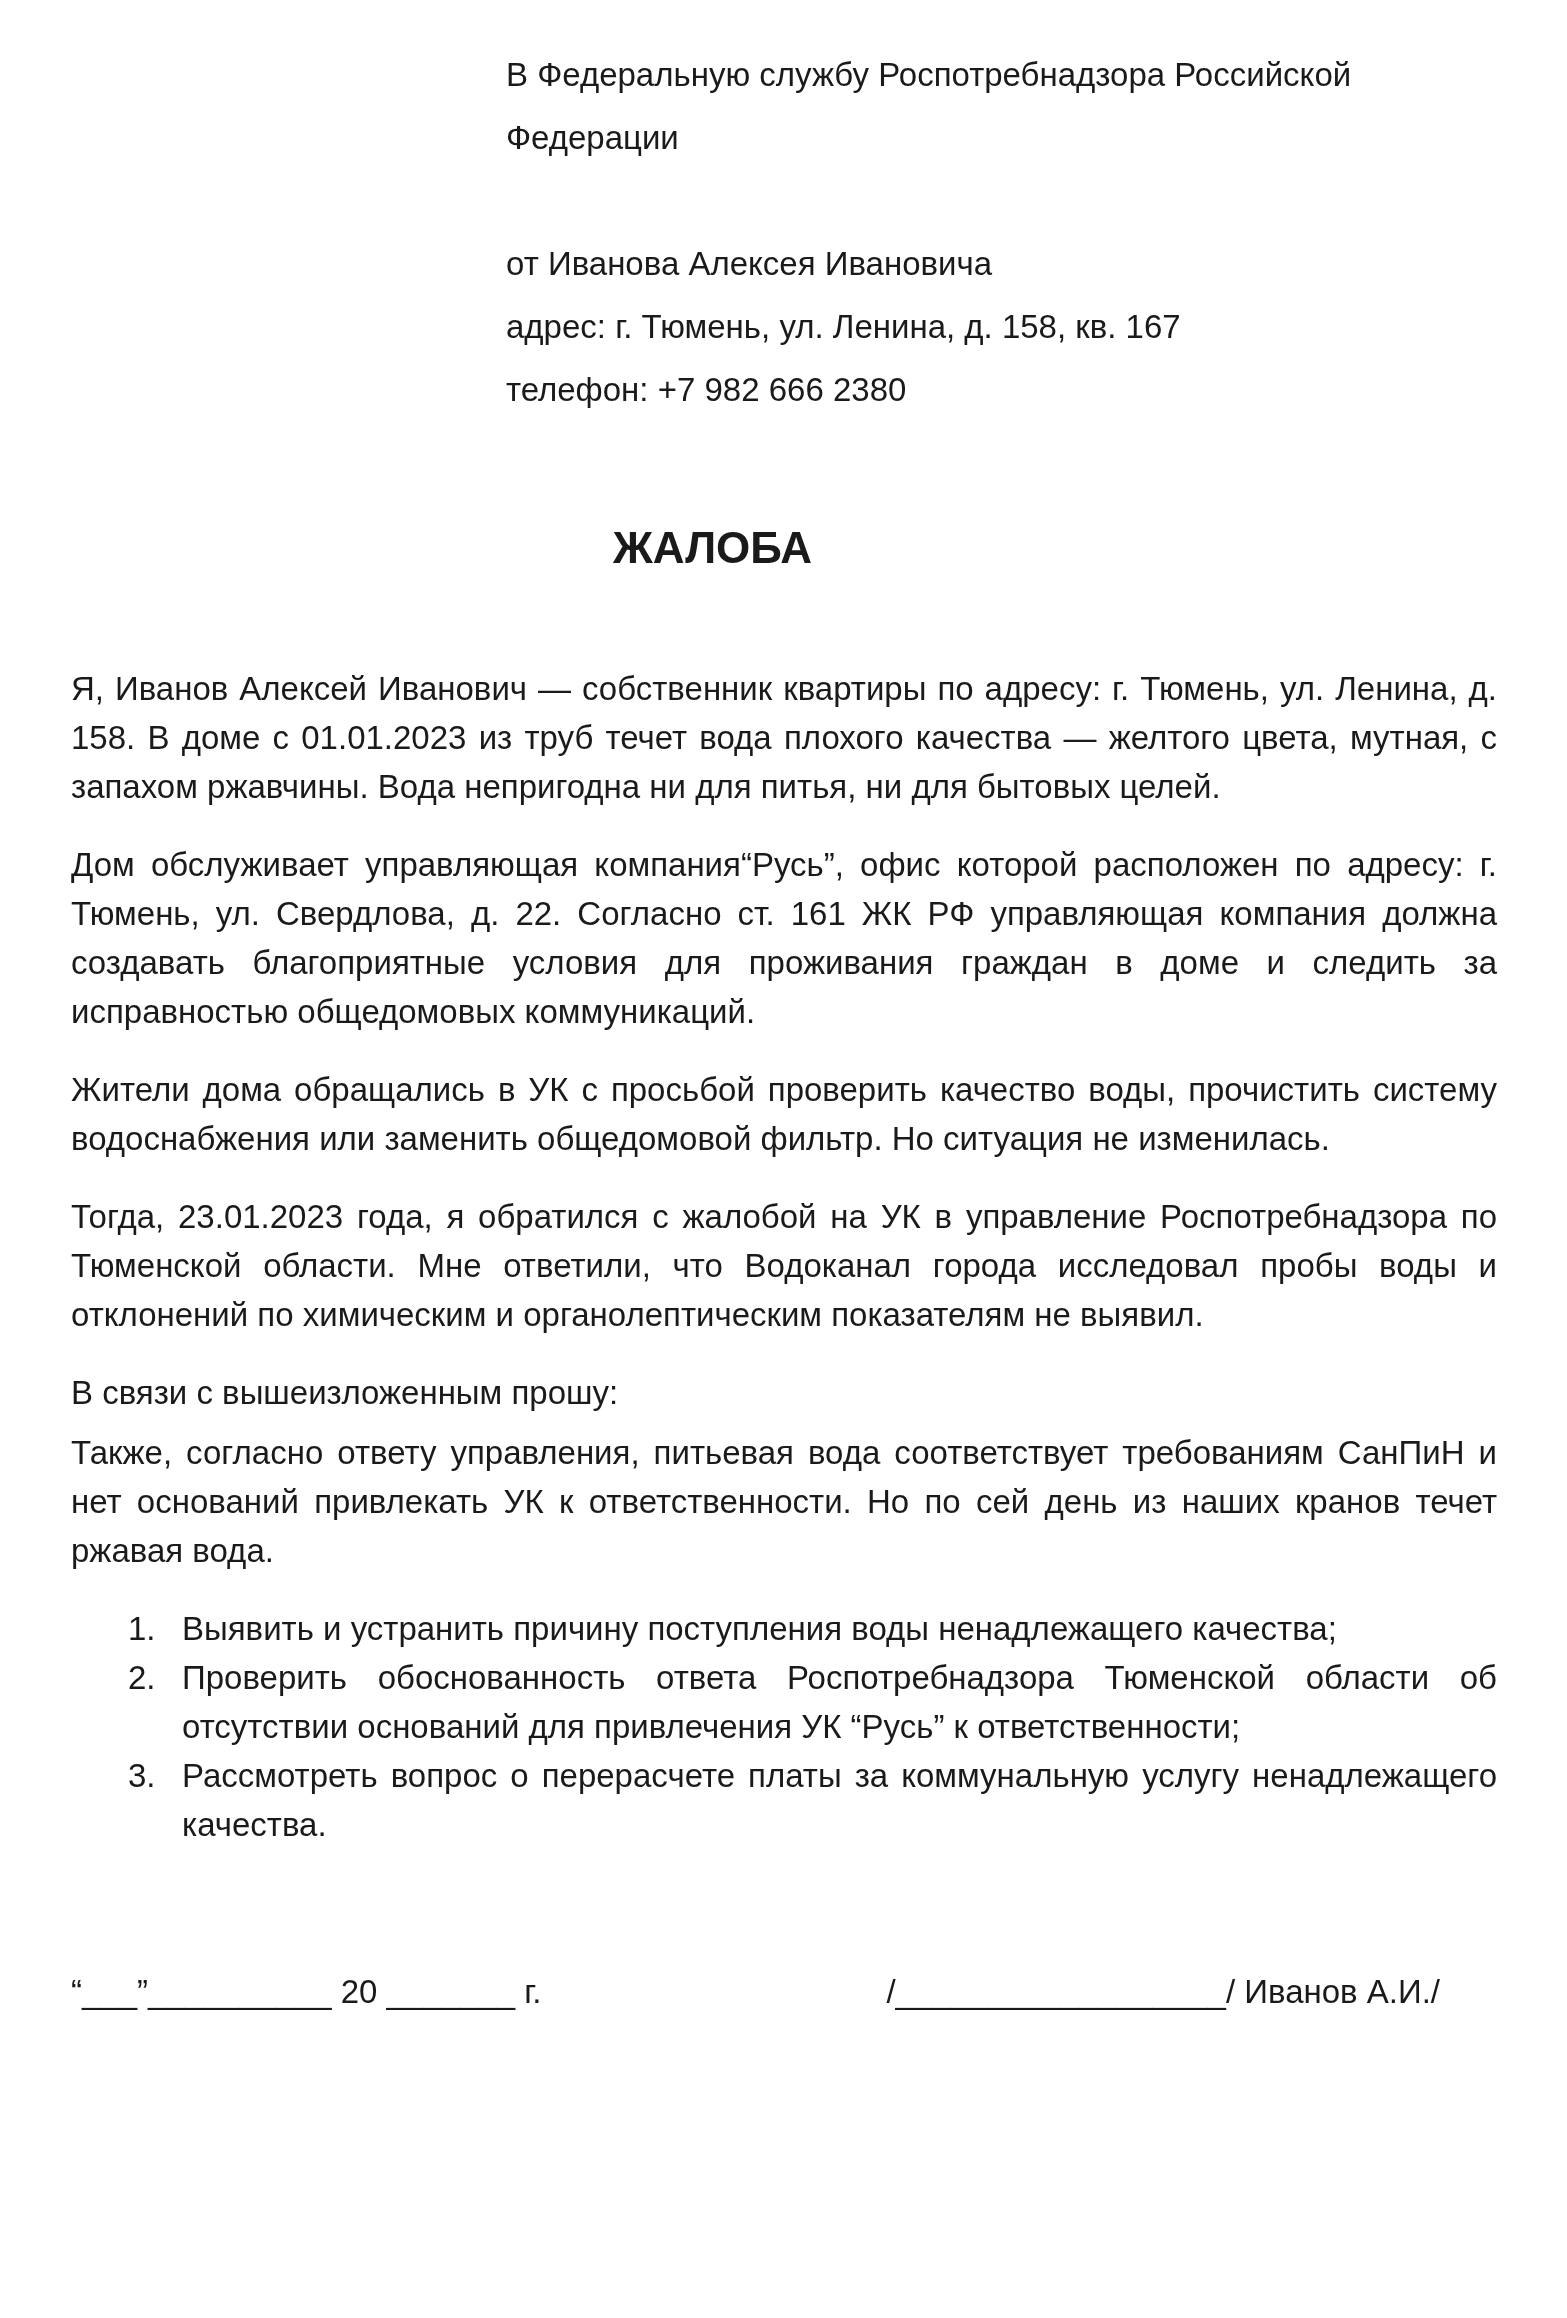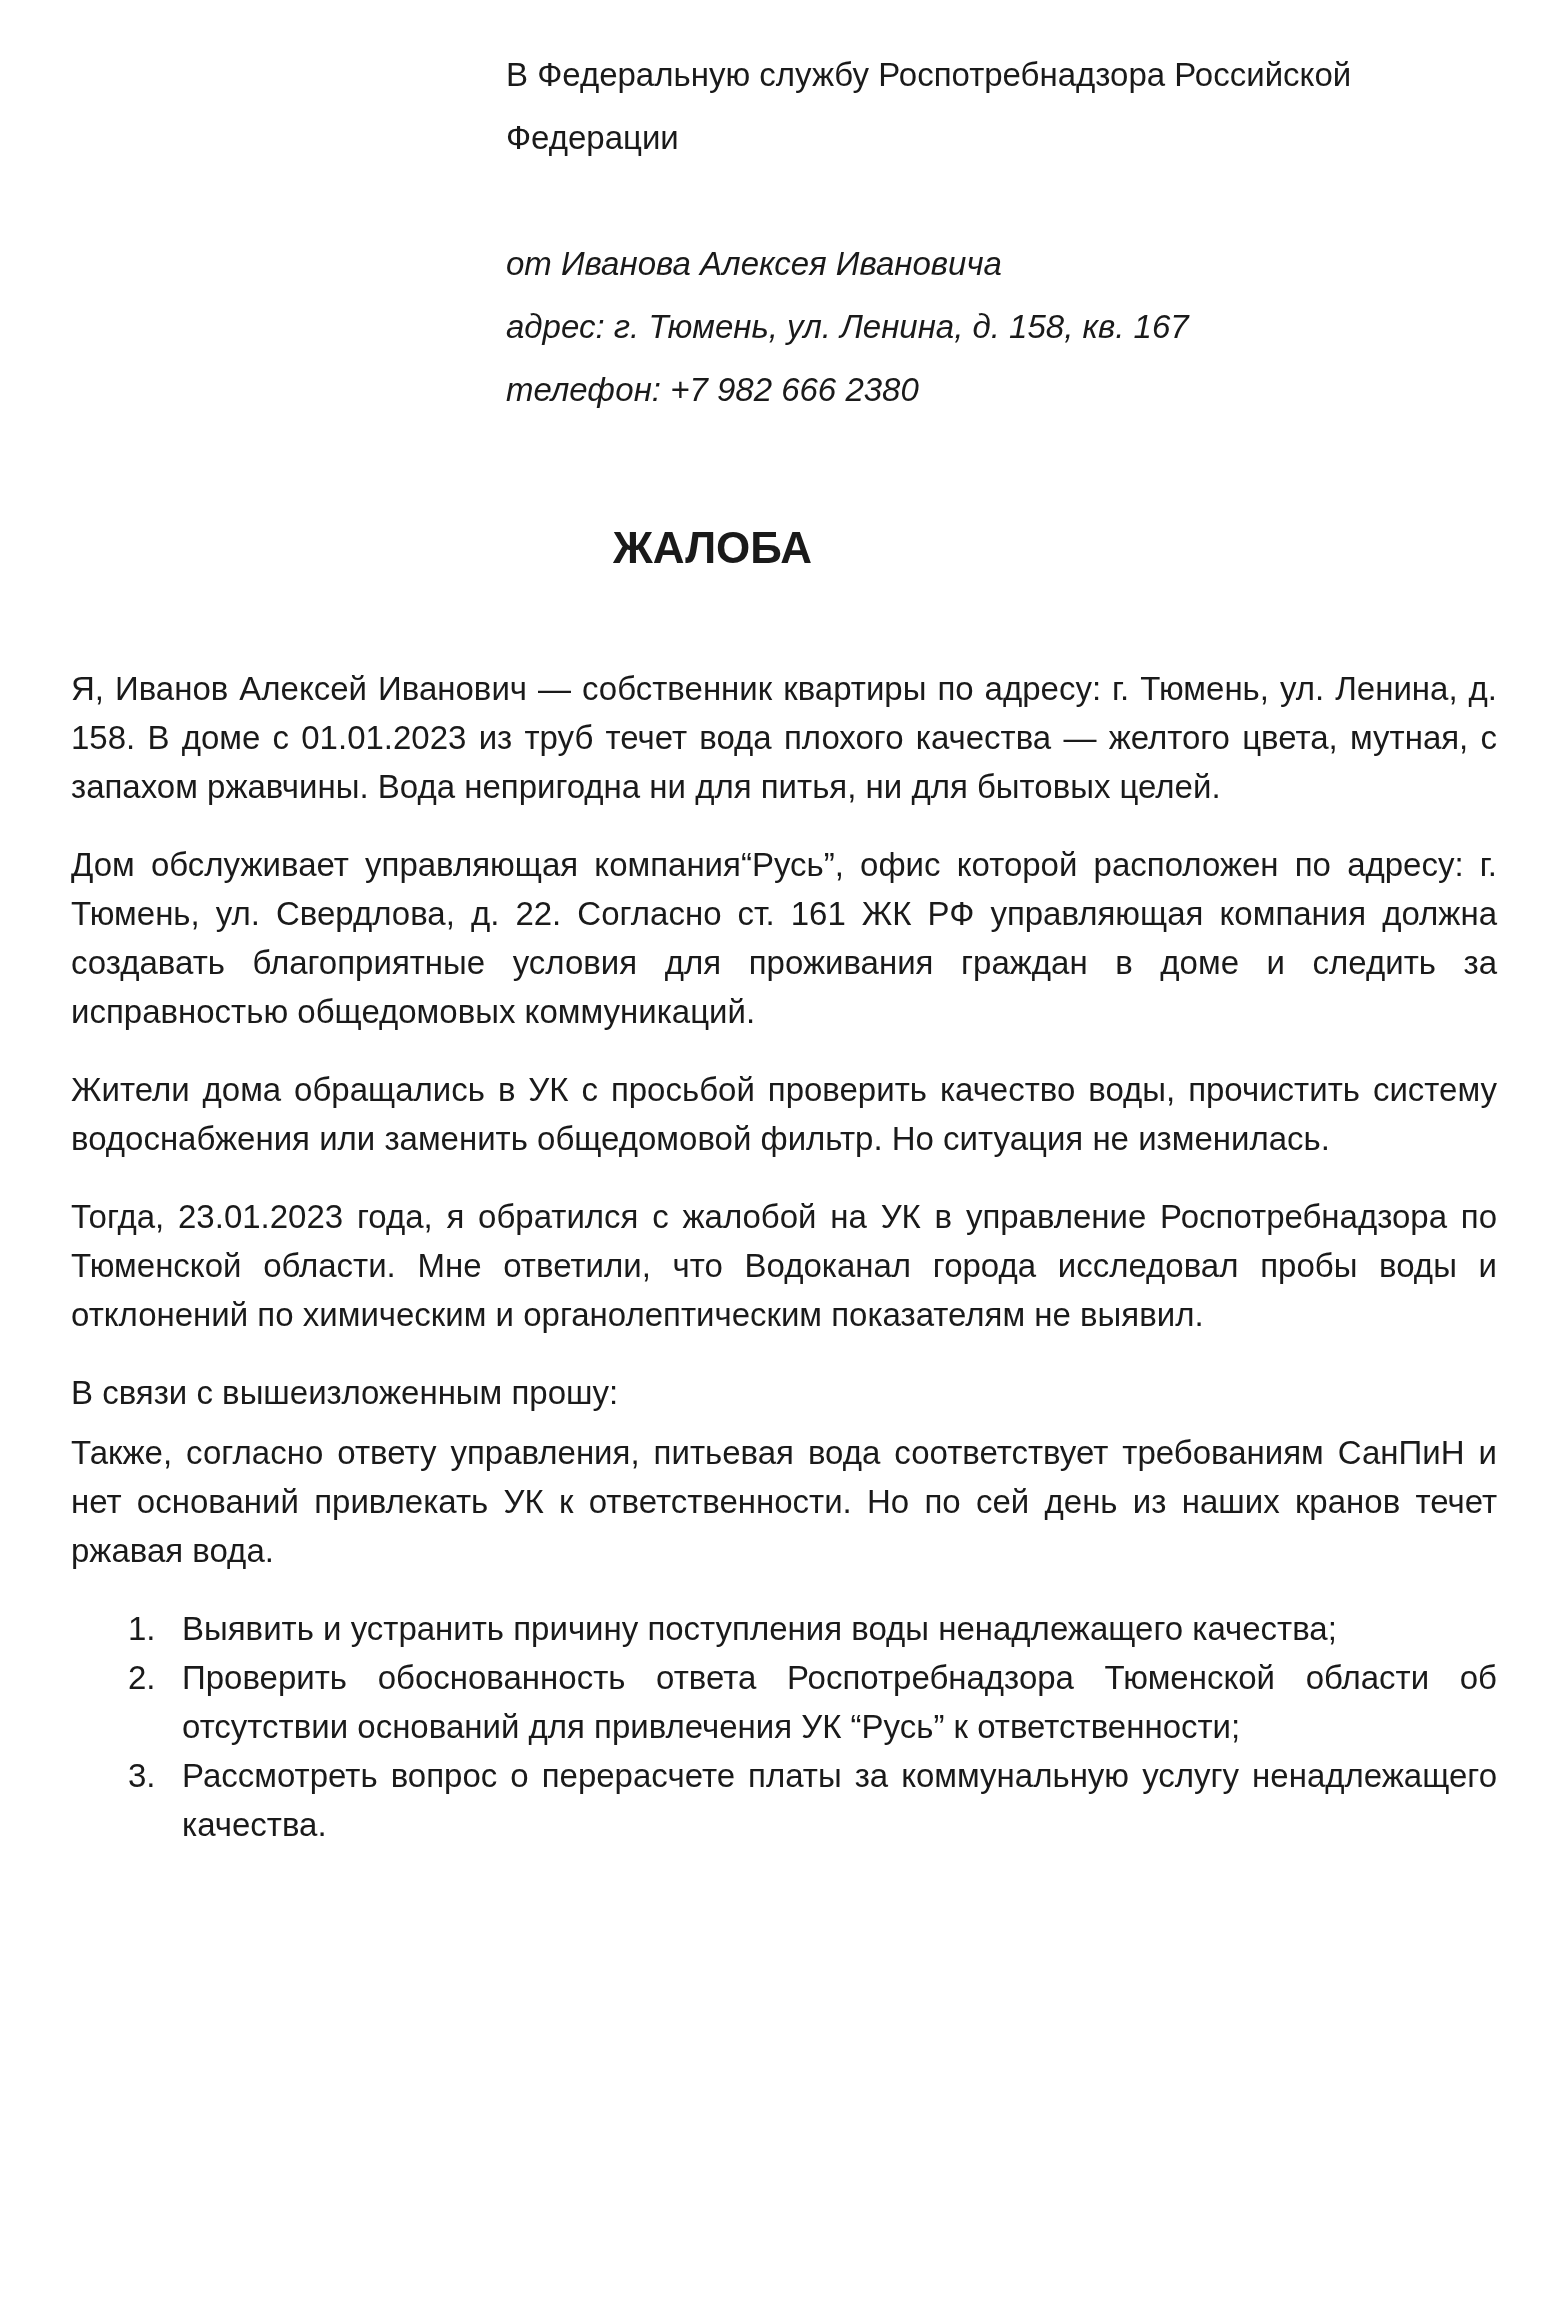--- a/index.html
+++ b/index.html
@@ -24,21 +24,20 @@
     background: #ffffff;
   }
   
   .addr-block {
     margin-left: 435px;
     line-height: 63px;
     white-space: nowrap;
   }
   .sender-block {
     margin-top: 63px; 
-    font-style: italic;
   }
   
   .doc-title {
     text-align: center;
     font-weight: bold;
     font-size: 44px;
     line-height: 49px;
     margin: 102px 143px 92px 0;
   }
   
@@ -103,15 +102,19 @@
   <div class="para">Тогда, 23.01.2023 года, я обратился с жалобой на УК в управление Роспотребнадзора по Тюменской области. Мне ответили, что Водоканал города исследовал пробы воды и отклонений по химическим и органолептическим показателям не выявил.</div>
   <div class="para lead-in">В связи с вышеизложенным прошу:</div>
   <div class="para">Также, согласно ответу управления, питьевая вода соответствует требованиям СанПиН и нет оснований привлекать УК к ответственности. Но по сей день из наших кранов течет ржавая вода.</div>
 
   <ol class="demands">
     <li><span>Выявить и устранить причину поступления воды ненадлежащего качества;</span></li>
     <li><span>Проверить обоснованность ответа Роспотребнадзора Тюменской области об отсутствии оснований для привлечения УК “Русь” к ответственности;</span></li>
     <li><span>Рассмотреть вопрос о перерасчете платы за коммунальную услугу ненадлежащего качества.</span></li>
   </ol>
 
+  <div class="footer-row">
+    <div>“___”__________ 20 _______ г.</div>
+    <div>/__________________/ Иванов А.И./</div>
+  </div>
 
 </div>
 
 
 </body></html>

